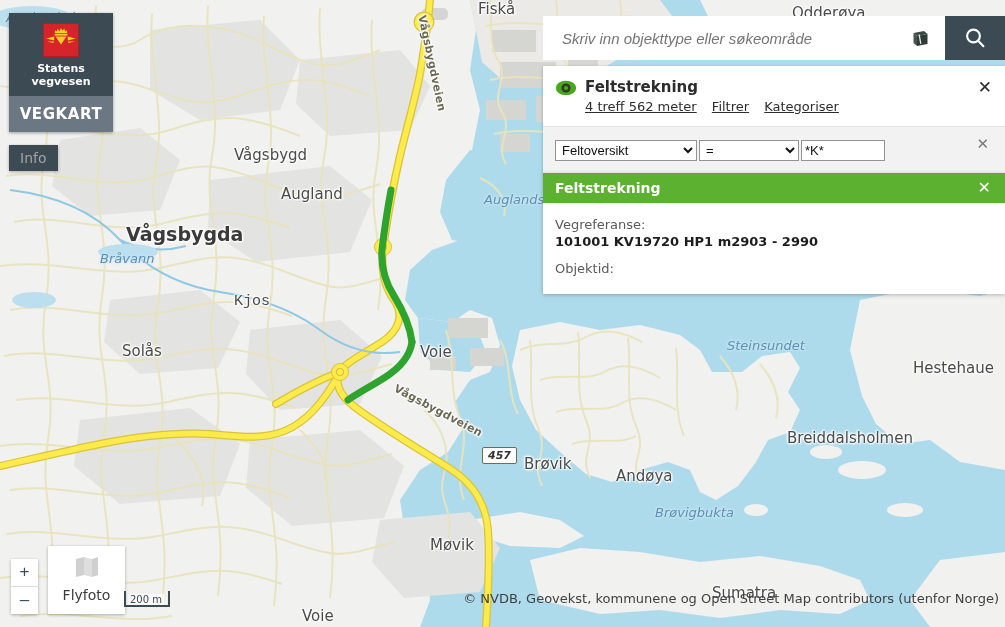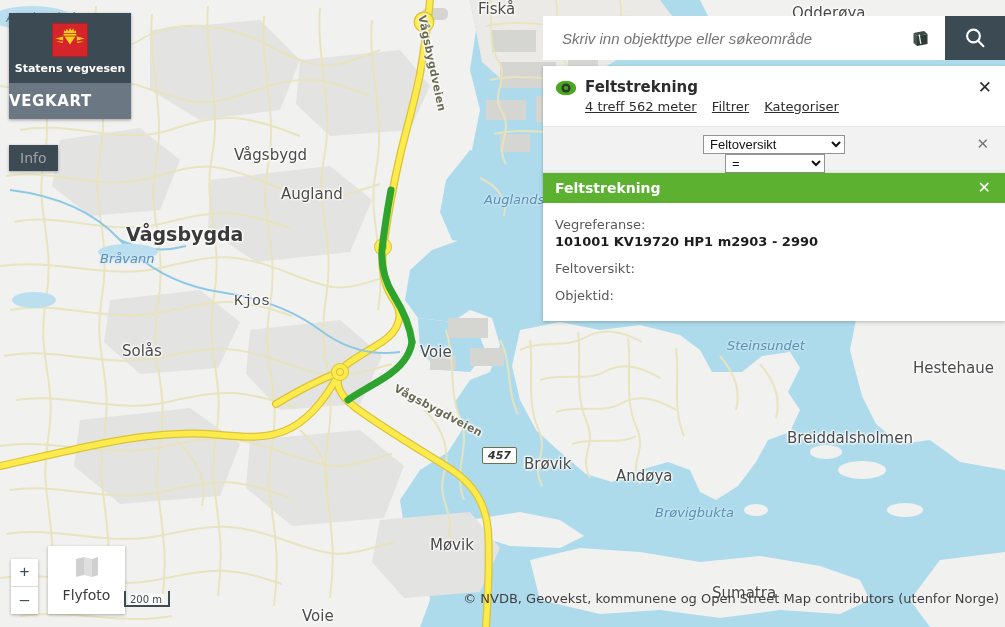--- a/index.html
+++ b/index.html
@@ -22,28 +22,28 @@
   .lbl.wtr{color:#5b8fb5;font-style:italic;font-size:13px;
            text-shadow:0 0 3px #cfe8f4,0 0 3px #cfe8f4,0 0 2px #cfe8f4;}
   .lbl.road{color:#6b6b55;font-size:11px;font-weight:bold;letter-spacing:.3px;}
 
   
   .shield{position:absolute;border:1.5px solid #6d6d4f;background:#fff;
           color:#333;font-size:11px;font-weight:bold;padding:1px 5px;border-radius:2px;
           font-family:"DejaVu Sans", sans-serif;font-style:italic;}
 
   
-  #logo-panel{position:absolute;left:9px;top:13px;width:122px;
+  #logo-panel{position:absolute;left:9px;top:13px;width:104px;
               background:#3c4a54;box-shadow:0 1px 3px rgba(0,0,0,.35);}
   #logo-top{padding:10px 0 8px;text-align:center;}
   #logo-mark{width:34px;height:32px;margin:0 auto 5px;background:#d6252a;
              position:relative;border:1px solid #b01f23;}
   #logo-mark svg{position:absolute;left:0;top:0;}
   #logo-text{color:#fff;font-size:11px;font-weight:bold;font-family:"DejaVu Sans",sans-serif;}
-  #vegkart-bar{background:#6b7782;text-align:left;padding:9px 0;}
+  #vegkart-bar{background:#6b7782;text-align:center;padding:9px 0;}
   #vegkart-bar span{color:#fff;font-size:15px;font-weight:bold;letter-spacing:.6px;
                     font-family:"DejaVu Sans",sans-serif;}
   #info-btn{position:absolute;left:9px;top:145px;background:#3c4a54;color:#a3a3a3;
             font-size:14px;padding:5px 11px;box-shadow:0 1px 3px rgba(0,0,0,.3);
             font-family:"DejaVu Sans",sans-serif;}
 
   
   #zoom-ctl{position:absolute;left:11px;bottom:13px;width:27px;
             box-shadow:0 1px 3px rgba(0,0,0,.3);}
   .zbtn{background:#fff;height:27px;line-height:25px;text-align:center;
@@ -81,21 +81,21 @@
                 font-family:"DejaVu Sans",sans-serif;}
   #result-links{margin-top:2px;font-size:13px;font-family:"DejaVu Sans",sans-serif;}
   #result-links a{color:#2c2c2c;text-decoration:underline;margin-right:11px;cursor:pointer;}
   .xbtn{cursor:pointer;font-size:17px;line-height:1;color:#2c2c2c;
         font-family:"DejaVu Sans",sans-serif;}
   #result-x{position:absolute;right:13px;top:13px;}
 
   
   #filter-row{background:#f2f2f2;border-top:1px solid #e4e4e4;padding:8px 12px;
               display:flex;align-items:center;gap:0;position:relative;height:48px;
-              box-sizing:border-box;flex-direction:column;}
+              box-sizing:border-box;}
   #filter-row select{height:21px;font-size:13px;font-family:"Liberation Sans",sans-serif;
                      border:1px solid #949494;background:#fff;color:#111;padding:0 2px;}
   #f-attr{width:142px;}
   #f-op{width:100px;margin-left:2px;}
   #f-val{width:76px;height:19px;margin-left:2px;font-size:13px;border:1px solid #949494;
          padding:0 3px;color:#111;font-family:"Liberation Sans",sans-serif;outline:none;}
   #filter-x{position:absolute;right:16px;top:10px;color:#777;font-size:15px;}
 
   
   #info-panel{position:absolute;left:543px;top:173px;width:462px;
@@ -388,21 +388,20 @@
   <div id="info-head">
     <div id="info-head-title">Feltstrekning</div>
     <div class="xbtn">✕</div>
   </div>
   <div id="info-body">
       <div class="fld">
         <div class="k">Vegreferanse:</div>
         <div class="v">101001 KV19720 HP1 m2903 - 2990</div>
       </div>
       <div class="fld">
-        <div class="k">Feltoversikt:</div>
       </div>
       <div class="fld">
         <div class="k">Objektid:</div>
       </div>
     </div>
 </div>
 
 <div id="zoom-ctl">
   <div id="zoom-in" class="zbtn">+</div>
   <div id="zoom-out" class="zbtn">–</div>

